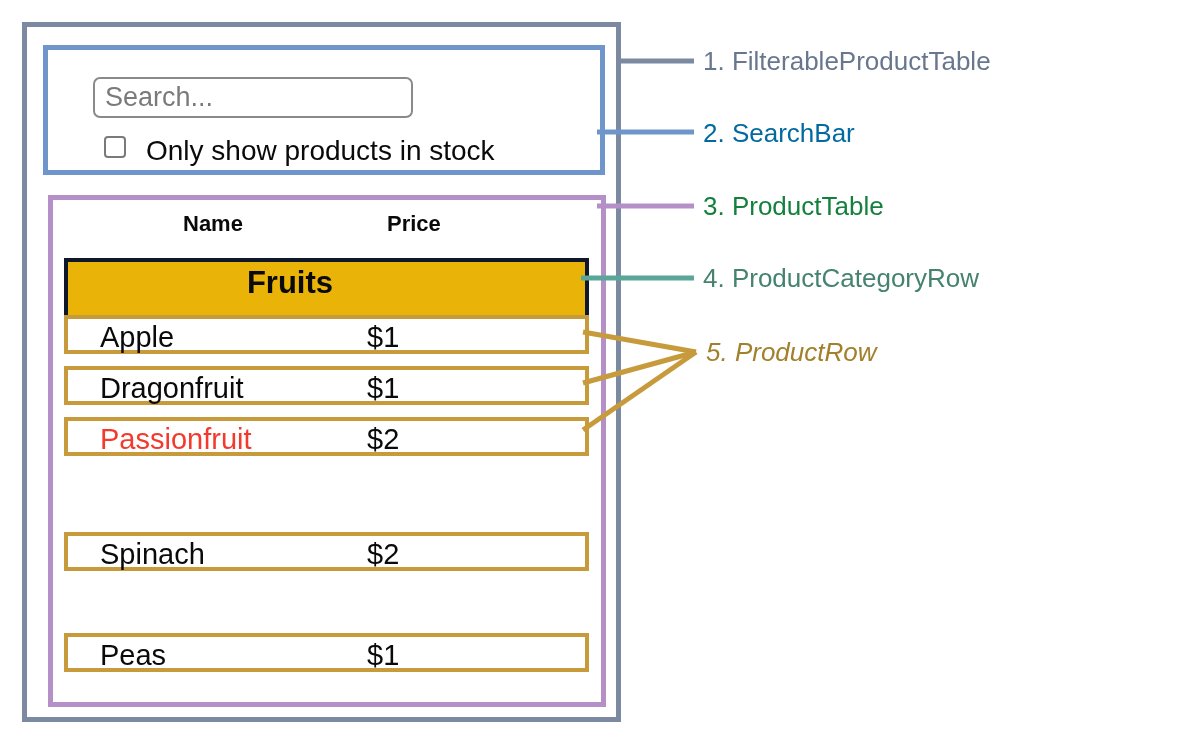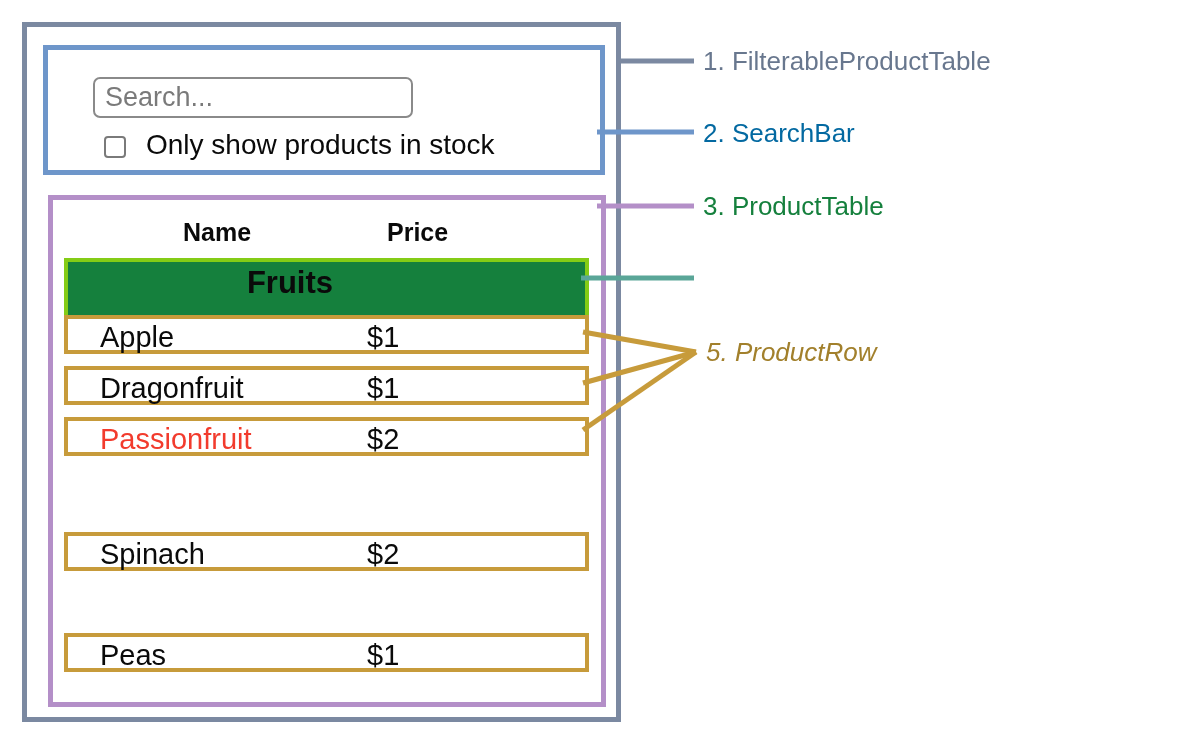--- a/index.html
+++ b/index.html
@@ -24,36 +24,36 @@
     font-family:"Liberation Sans","DejaVu Sans",sans-serif;
     font-size:27px;color:#7f1d1d;padding:0 10px;outline:none;background:#fff;
   }
   .search-input::placeholder{color:#7a7a7a;opacity:1;}
   .stock-checkbox{
     position:absolute;left:56px;top:86px;width:22px;height:22px;
     -webkit-appearance:none;appearance:none;margin:0;
     border:2px solid #7a7a7a;border-radius:4px;background:#fff;cursor:pointer;
   }
   .stock-label{
-    position:absolute;left:98px;top:80px;height:30px;line-height:30px;
+    position:absolute;left:98px;top:86px;height:30px;line-height:30px;
     font-size:28px;color:#0a0a0a;white-space:nowrap;
   }
 
   .table-box{
     position:absolute;left:21px;top:168px;width:558px;height:512px;
     border:5px solid #b48fc8;
   }
   .th{position:absolute;top:8px;height:32px;line-height:32px;
-      font-size:25px;font-weight:bold;color:#0a0a0a;white-space:nowrap;margin-top:8px;}
+      font-size:22px;font-weight:bold;color:#0a0a0a;white-space:nowrap;}
   .th.name{left:130px;}
   .th.price{left:334px;}
 
   .cat{
     position:absolute;left:11px;width:525px;height:66px;
-    border:4px solid #84cc16;background:#15803d;
+    border:4px solid #0f172a;background:#eab308;
   }
   .cat span{
     display:block;width:444px;text-align:center;line-height:42px;
     font-size:31px;font-weight:bold;color:#0a0a0a;white-space:nowrap;
   }
   .row{
     position:absolute;left:11px;width:525px;height:39px;
     border:4px solid #c79b3b;background:#fff;
   }
   .row .rname{
@@ -125,20 +125,21 @@
       <div class="row" style="top:433px">
         <span class="rname">Peas</span>
         <span class="rprice">$1</span>
       </div>
     </div>
   </div>
 
   <div class="legend-item li-1" style="color: rgb(104, 119, 142);">1. FilterableProductTable</div>
   <div class="legend-item li-2" style="color: #0369a1;">2. SearchBar</div>
   <div class="legend-item li-3" style="color: #15803d;">3. ProductTable</div>
+  <div class="legend-item li-4" style="color: rgb(69, 130, 111);">4. ProductCategoryRow</div>
   <div class="legend-item li-5" style="color: rgb(162, 128, 44);">5. ProductRow</div>
 
   <svg class="connectors" viewBox="0 0 1200 744" xmlns="http://www.w3.org/2000/svg">
     <line x1="618" y1="61" x2="694" y2="61" stroke="#7b89a1" stroke-width="5"></line>
     <line x1="597" y1="132" x2="694" y2="132" stroke="#6e96ca" stroke-width="5"></line>
     <line x1="597" y1="206" x2="694" y2="206" stroke="#b48fc8" stroke-width="5"></line>
     <line x1="581" y1="278" x2="694" y2="278" stroke="#5aa698" stroke-width="5"></line>
     <line x1="583" y1="332" x2="696" y2="352" stroke="#c79b3b" stroke-width="5"></line>
     <line x1="583" y1="383" x2="696" y2="352" stroke="#c79b3b" stroke-width="5"></line>
     <line x1="583" y1="430" x2="696" y2="352" stroke="#c79b3b" stroke-width="5"></line>

